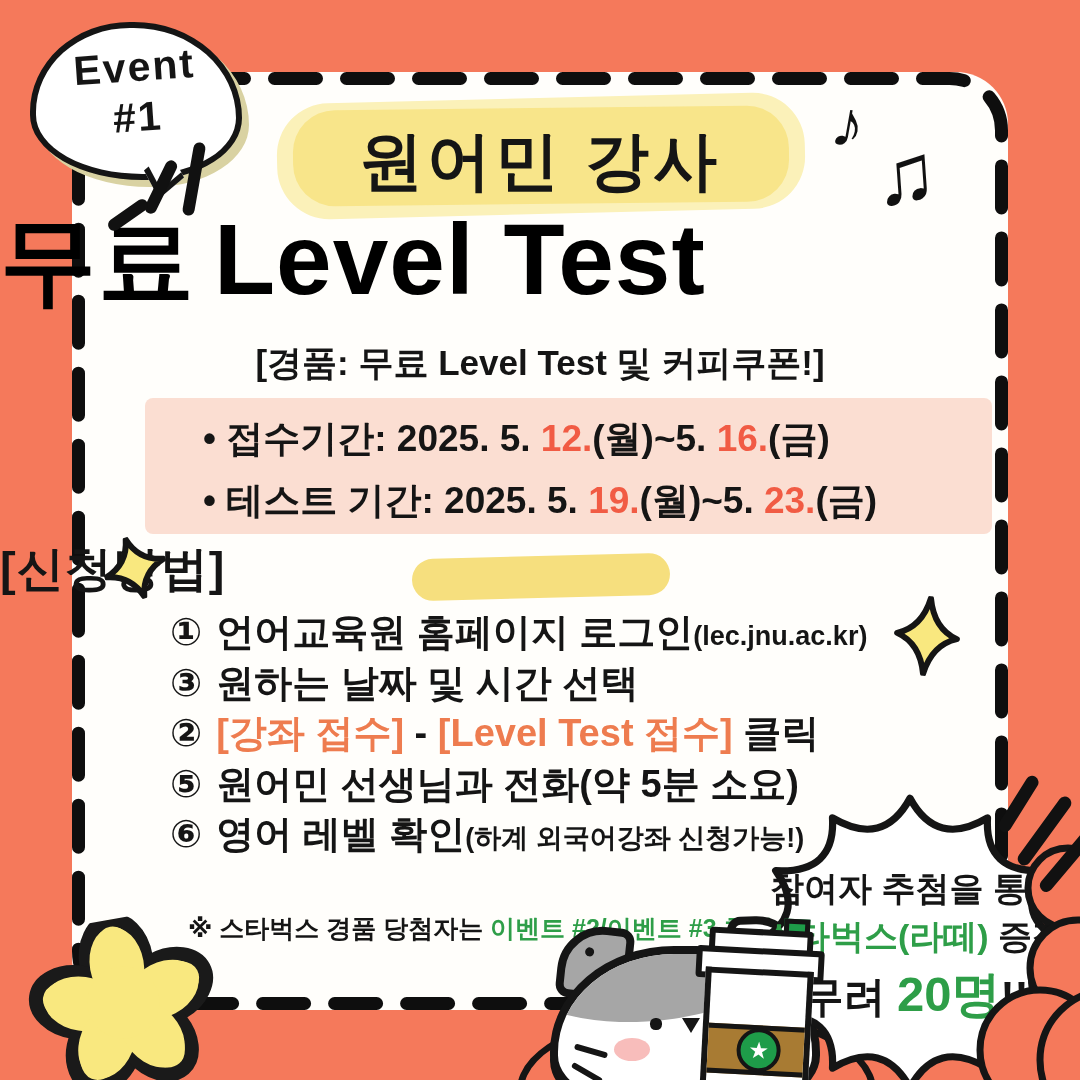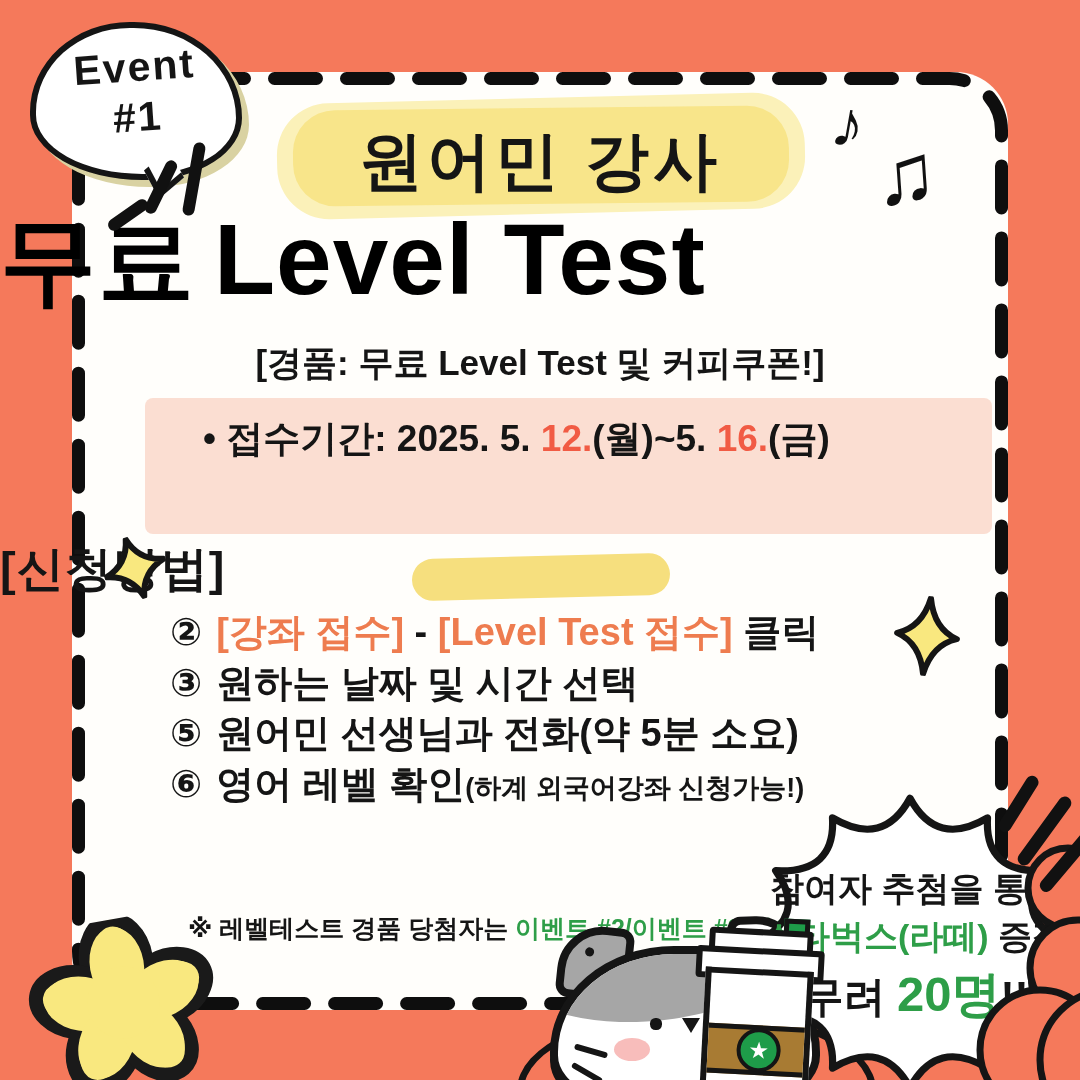--- a/index.html
+++ b/index.html
@@ -105,42 +105,48 @@
 <div class="abs title">
   <span class="ko">무료</span><span class="en">Level Test</span>
 </div>
 
 <div class="abs subtitle">[경품: 무료 Level Test 및 커피쿠폰!]</div>
 
 <div class="abs sched">
   <div class="srow r1">
     <span>• 접수기간: 2025. 5. </span><span class="red">12.</span><span>(월)~5. </span><span class="red">16.</span><span>(금)</span>
   </div>
+  <div class="srow r2">
+    <span>• 테스트 기간: 2025. 5. </span><span class="red">19.</span><span>(월)~5. </span><span class="red">23.</span><span>(금)</span>
+  </div>
 </div>
 
 <div class="abs steps-hl"></div>
 <div class="abs steps-head">[신청방법]</div>
 
 <div class="abs steps">
   <div class="step">
+    <span class="num">①</span><span>언어교육원 홈페이지 로그인</span><span class="small">(lec.jnu.ac.kr)</span>
+  </div>
+  <div class="step">
+    <span class="num">③</span><span>원하는 날짜 및 시간 선택</span>
+  </div>
+  <div class="step">
     <span class="num">②</span><span class="accent">[강좌 접수]</span><span> - </span><span class="accent">[Level Test 접수]</span><span> 클릭</span>
   </div>
   <div class="step">
-    <span class="num">③</span><span>원하는 날짜 및 시간 선택</span>
-  </div>
-  <div class="step">
     <span class="num">⑤</span><span>원어민 선생님과 전화(약 5분 소요)</span>
   </div>
   <div class="step">
     <span class="num">⑥</span><span>영어 레벨 확인</span><span class="small">(하계 외국어강좌 신청가능!)</span>
   </div>
 </div>
 
 <div class="abs footnote">
-  <span>※ 레벨테스트 경품 당첨자는 </span><span class="green">이벤트 #2/이벤트 #3 참여 허용.</span>
+  <span>※ 스타벅스 경품 당첨자는 </span><span class="green">이벤트 #2/이벤트 #3 참여 허용.</span>
 </div>
 
 <svg class="abs sp-l" viewBox="0 0 64 64">
   <path d="M32 2 Q38 26 62 32 Q38 38 32 62 Q26 38 2 32 Q26 26 32 2 Z" fill="#F9E87F" stroke="#151515" stroke-width="6" stroke-linejoin="round"></path>
 </svg>
 <svg class="abs sp-r" viewBox="0 0 68 80">
   <path d="M34 2 Q40 32 64 40 Q40 48 34 78 Q28 48 4 40 Q28 32 34 2 Z" fill="#F9E87F" stroke="#151515" stroke-width="6" stroke-linejoin="round"></path>
 </svg>
 
 <div class="abs badge">

